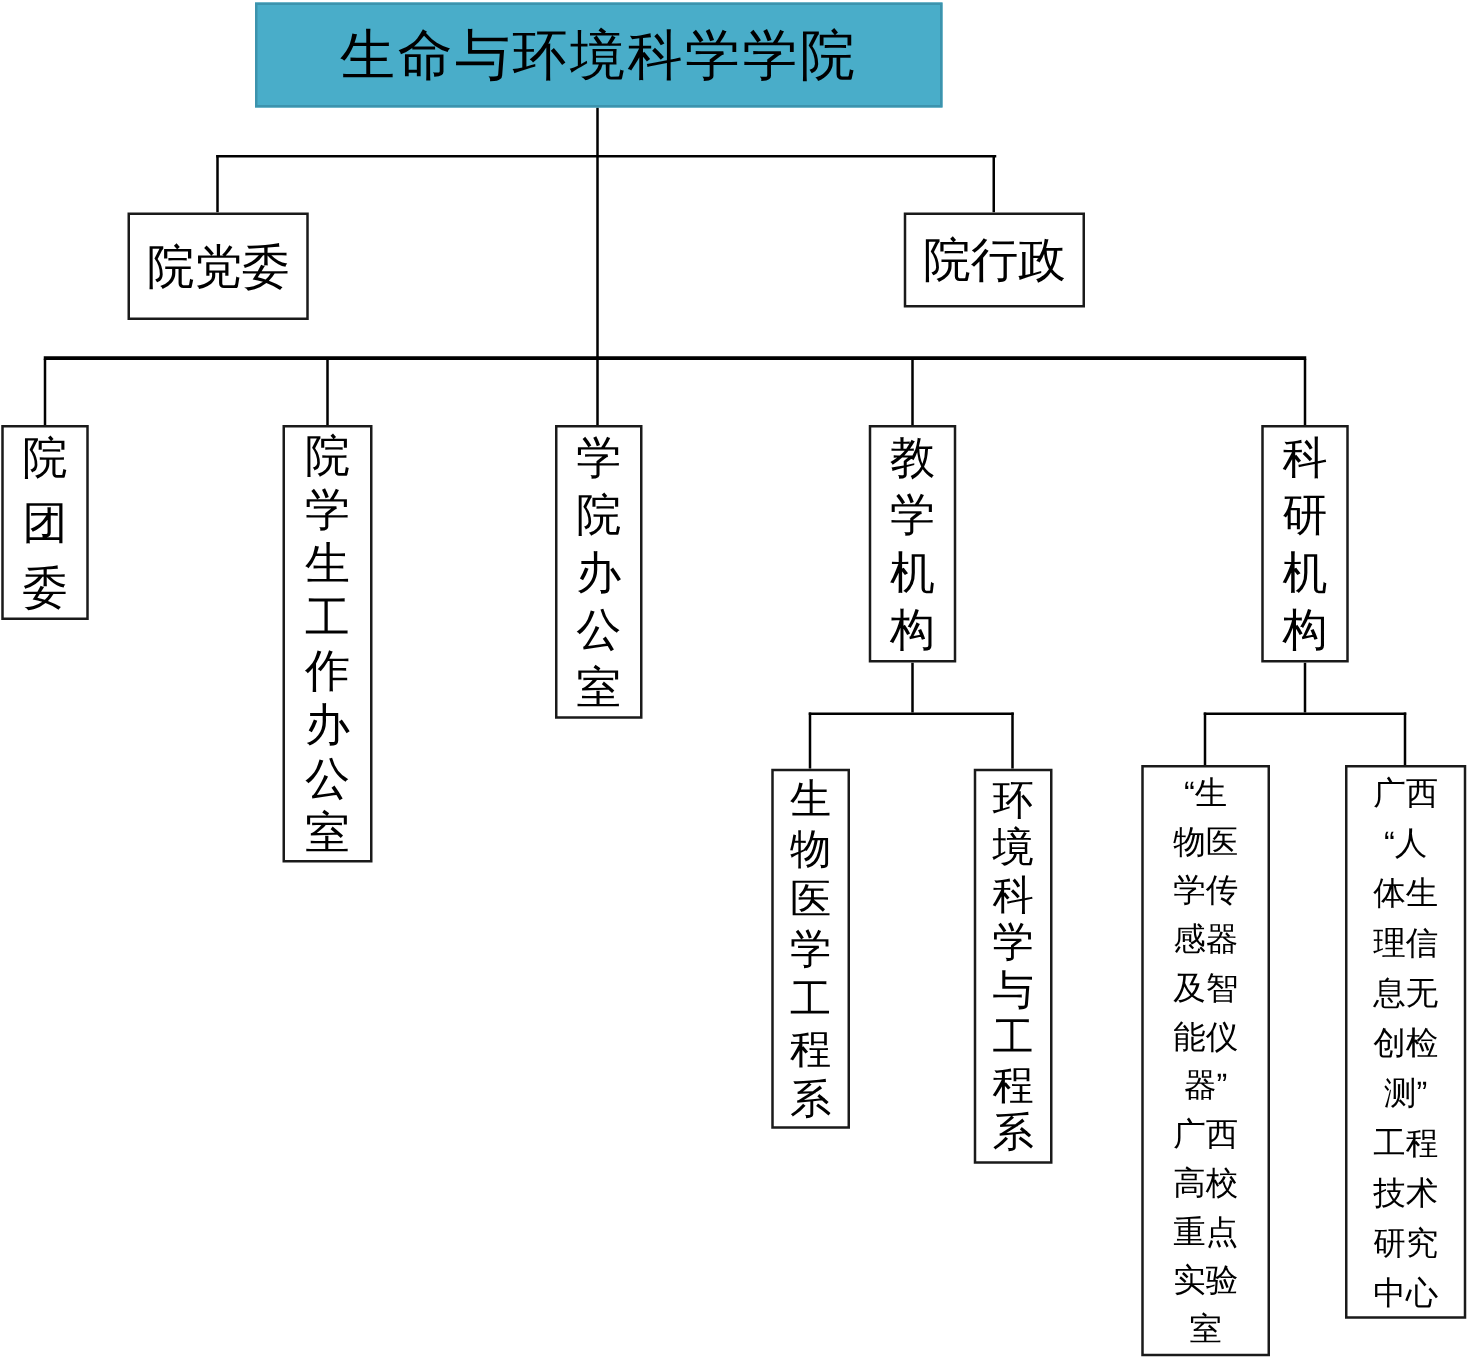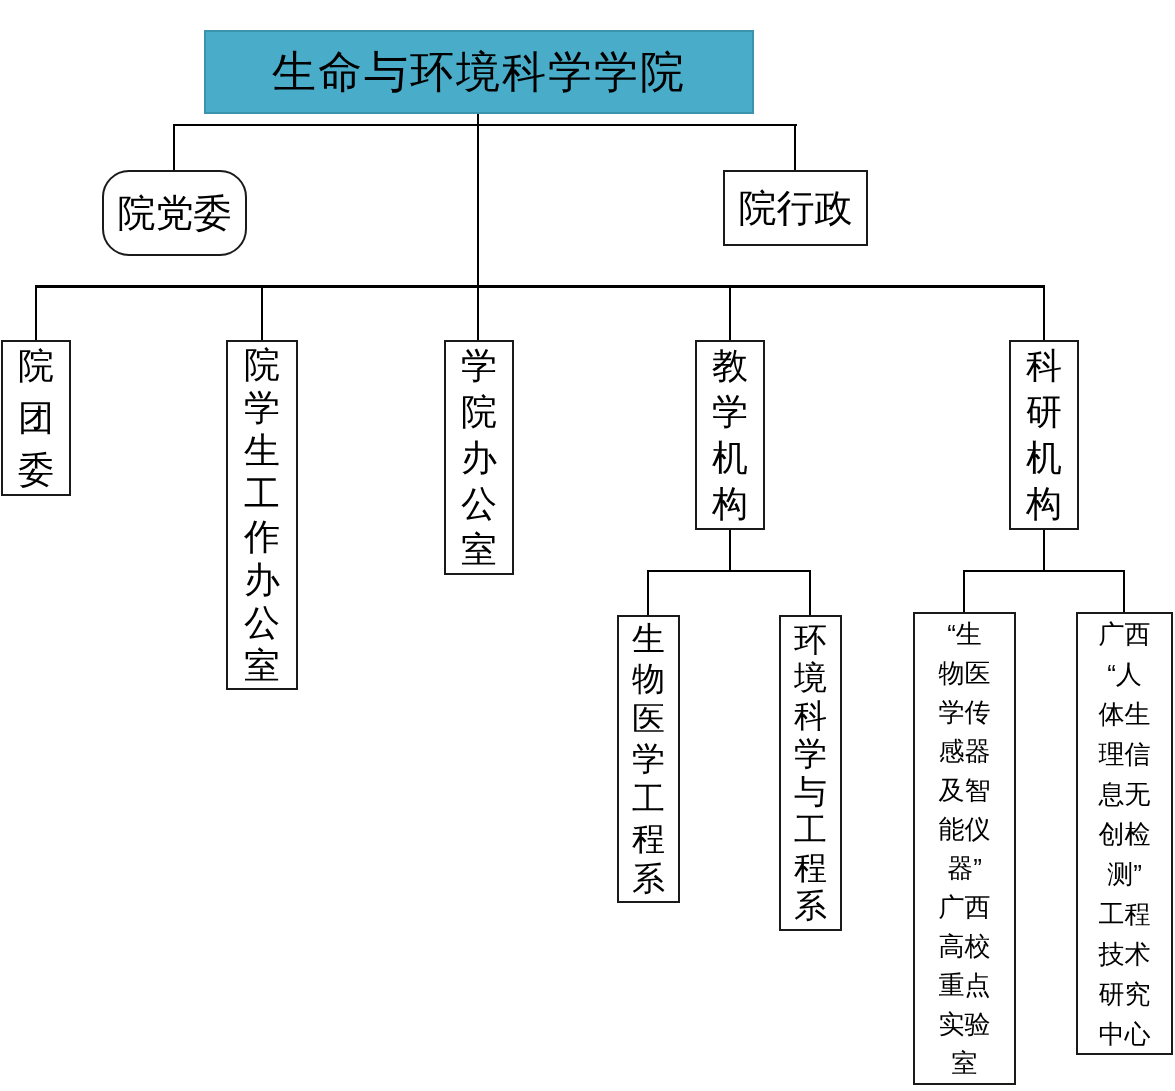--- a/index.html
+++ b/index.html
@@ -33,24 +33,23 @@
     background: #000000;
   }
   
   .n-root {
     left: 204px; top: 2px; width: 550px; height: 84px;
     background: #49adc9;
     border: 2px solid #3c93ad;
     font-size: 44px;
     letter-spacing: 2px;
     white-space: nowrap;
-    margin-top: 28px;
   }
   
-  .n-party { left: 102px; top: 170px; width: 145px; height: 86px; font-size: 38px; white-space: nowrap; border-radius: 27px; }
+  .n-party { left: 102px; top: 170px; width: 145px; height: 86px; font-size: 38px; white-space: nowrap; }
   .n-admin { left: 723px; top: 170px; width: 145px; height: 76px; font-size: 38px; white-space: nowrap; }
   
   .n-youth    { left: 1px;    top: 340px; width: 70px; height: 156px; font-size: 36px; line-height: 52px; }
   .n-student  { left: 226px;  top: 340px; width: 72px; height: 350px; font-size: 36px; line-height: 43px; }
   .n-college  { left: 444px;  top: 340px; width: 70px; height: 235px; font-size: 36px; line-height: 46px; }
   .n-teaching { left: 695px;  top: 340px; width: 70px; height: 190px; font-size: 36px; line-height: 46px; }
   .n-research { left: 1009px; top: 340px; width: 70px; height: 190px; font-size: 36px; line-height: 46px; }
   
   .n-biomed { left: 617px;  top: 615px; width: 63px;  height: 288px; font-size: 33px; line-height: 40px; }
   .n-env    { left: 779px;  top: 615px; width: 63px;  height: 316px; font-size: 33px; line-height: 38px; }

